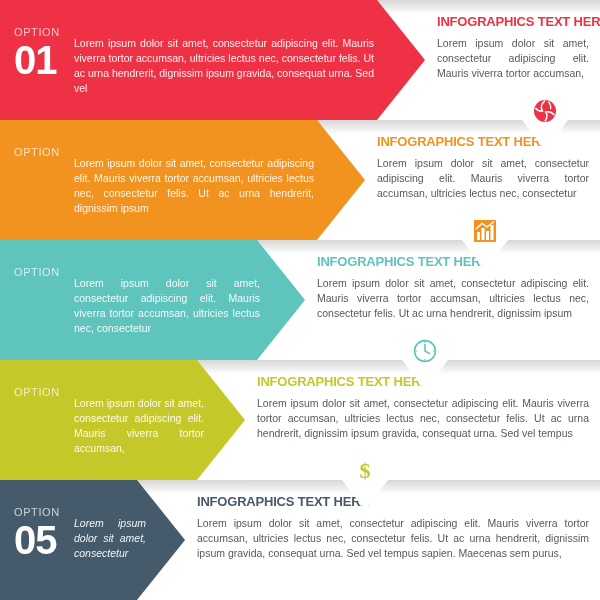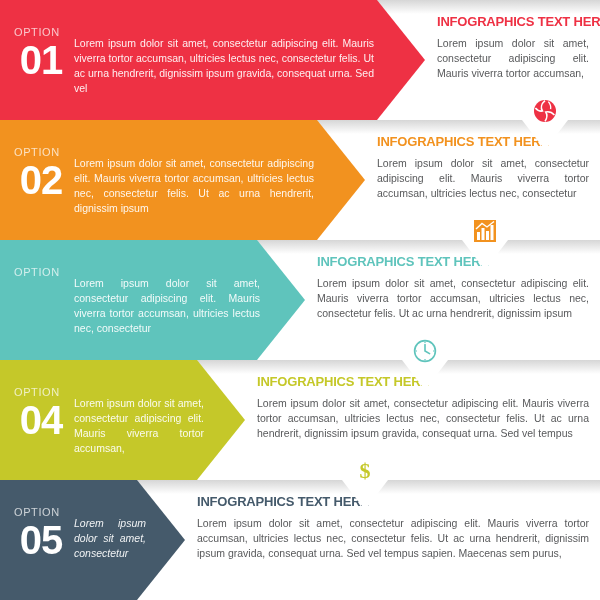--- a/index.html
+++ b/index.html
@@ -68,21 +68,20 @@
     letter-spacing: 0.6px;
     color: rgba(255,255,255,0.72);
     line-height: 13px;
   }
   .opt-num {
     font-size: 40px;
     font-weight: bold;
     line-height: 42px;
     color: #ffffff;
     letter-spacing: -1px;
-    text-align: center;
   }
 
   
   .arrow-text {
     position: absolute;
     top: 36px;
     color: rgba(255,255,255,0.92);
     font-size: 10.5px;
     line-height: 15px;
     text-align: justify;
@@ -169,21 +168,20 @@
         <div class="panel-title" style="color: rgb(238, 49, 68); width: 152px;">INFOGRAPHICS TEXT HERE</div>
         <div class="panel-body" style="width: 152px;">Lorem ipsum dolor sit amet, consectetur adipiscing elit. Mauris viverra tortor accumsan,</div>
       </div>
     </div>
     <div class="row" style="top: 120px;">
       <div class="row-bg"></div>
       <div class="row-shadow"></div>
       <div class="arrow" style="width: 365px; background: rgb(242, 146, 31); clip-path: polygon(0px 0px, 86.849% 0px, 100% 50%, 86.849% 100%, 0px 100%);"></div>
       <div class="opt-col">
         <div class="opt-label">OPTION</div>
-        <div class="opt-num">02</div>
       </div>
       <div class="arrow-text" style="left: 74px; width: 240px;">Lorem ipsum dolor sit amet, consectetur adipiscing elit. Mauris viverra tortor accumsan, ultricies lectus nec, consectetur felis. Ut ac urna hendrerit, dignissim ipsum</div>
       <div class="panel" style="left: 377px; width: 212px;">
         <div class="panel-title" style="color: rgb(242, 146, 31); width: 212px;">INFOGRAPHICS TEXT HERE</div>
         <div class="panel-body" style="width: 212px;">Lorem ipsum dolor sit amet, consectetur adipiscing elit. Mauris viverra tortor accumsan, ultricies lectus nec, consectetur</div>
       </div>
       <div class="notch" style="left: 522px;">
         <div class="notch-shape"></div>
         <div class="icon-badge">
           <svg width="26" height="26" viewBox="0 0 26 26">
@@ -220,21 +218,20 @@
           </svg>
         </div>
       </div>
     </div>
     <div class="row" style="top: 360px;">
       <div class="row-bg"></div>
       <div class="row-shadow"></div>
       <div class="arrow" style="width: 245px; background: rgb(197, 200, 41); clip-path: polygon(0px 0px, 80.408% 0px, 100% 50%, 80.408% 100%, 0px 100%);"></div>
       <div class="opt-col">
         <div class="opt-label">OPTION</div>
-        <div class="opt-num">04</div>
       </div>
       <div class="arrow-text" style="left: 74px; width: 130px;">Lorem ipsum dolor sit amet, consectetur adipiscing elit. Mauris viverra tortor accumsan,</div>
       <div class="panel" style="left: 257px; width: 332px;">
         <div class="panel-title" style="color: rgb(197, 200, 41); width: 332px;">INFOGRAPHICS TEXT HERE</div>
         <div class="panel-body" style="width: 332px;">Lorem ipsum dolor sit amet, consectetur adipiscing elit. Mauris viverra tortor accumsan, ultricies lectus nec, consectetur felis. Ut ac urna hendrerit, dignissim ipsum gravida, consequat urna. Sed vel tempus</div>
       </div>
       <div class="notch" style="left: 402px;">
         <div class="notch-shape"></div>
         <div class="icon-badge">
           <svg width="26" height="26" viewBox="0 0 26 26">

